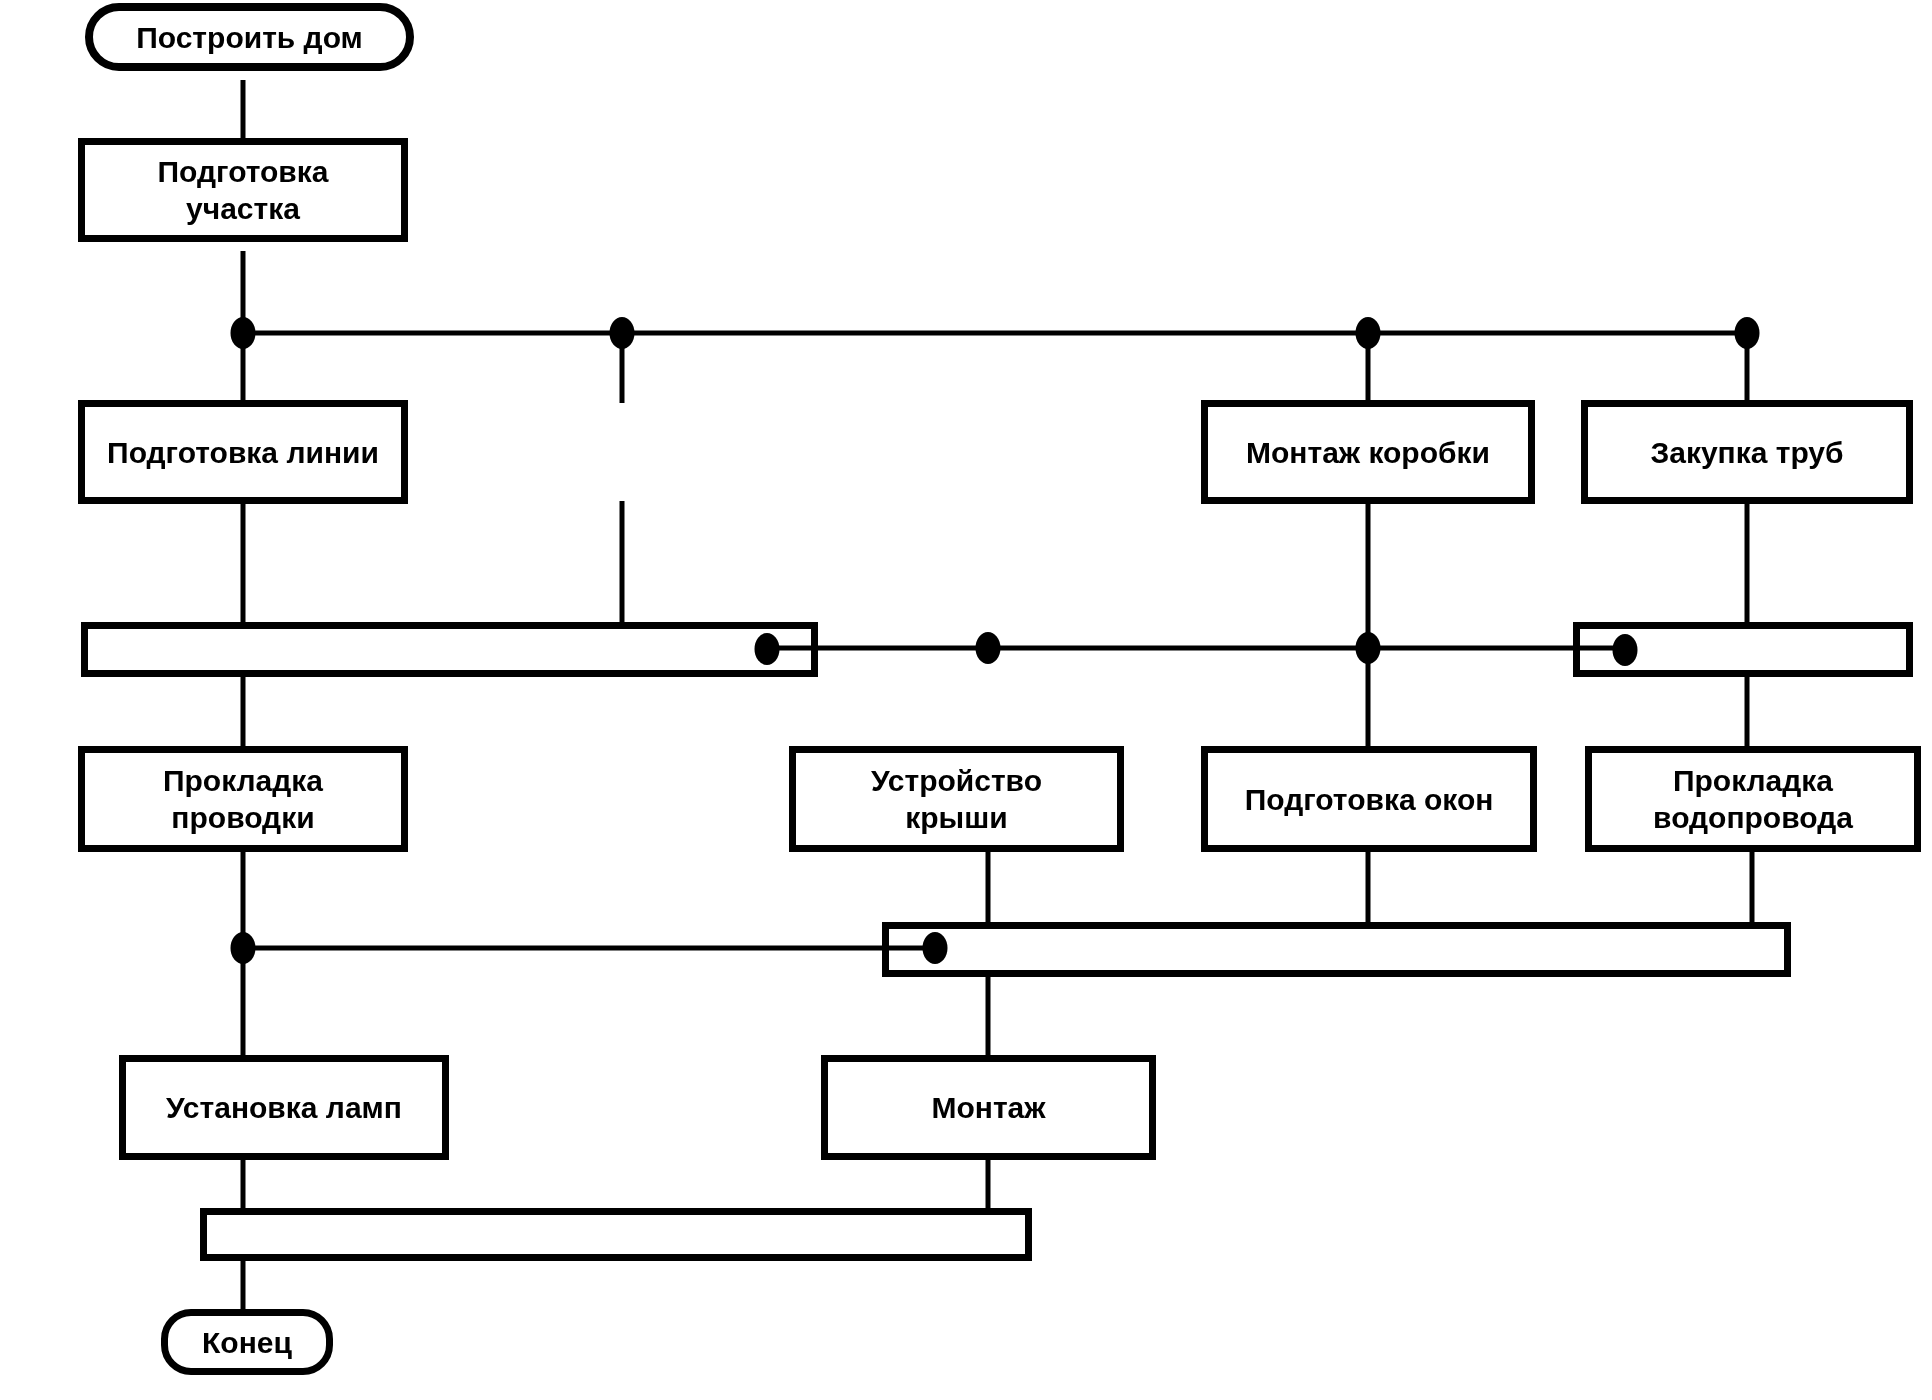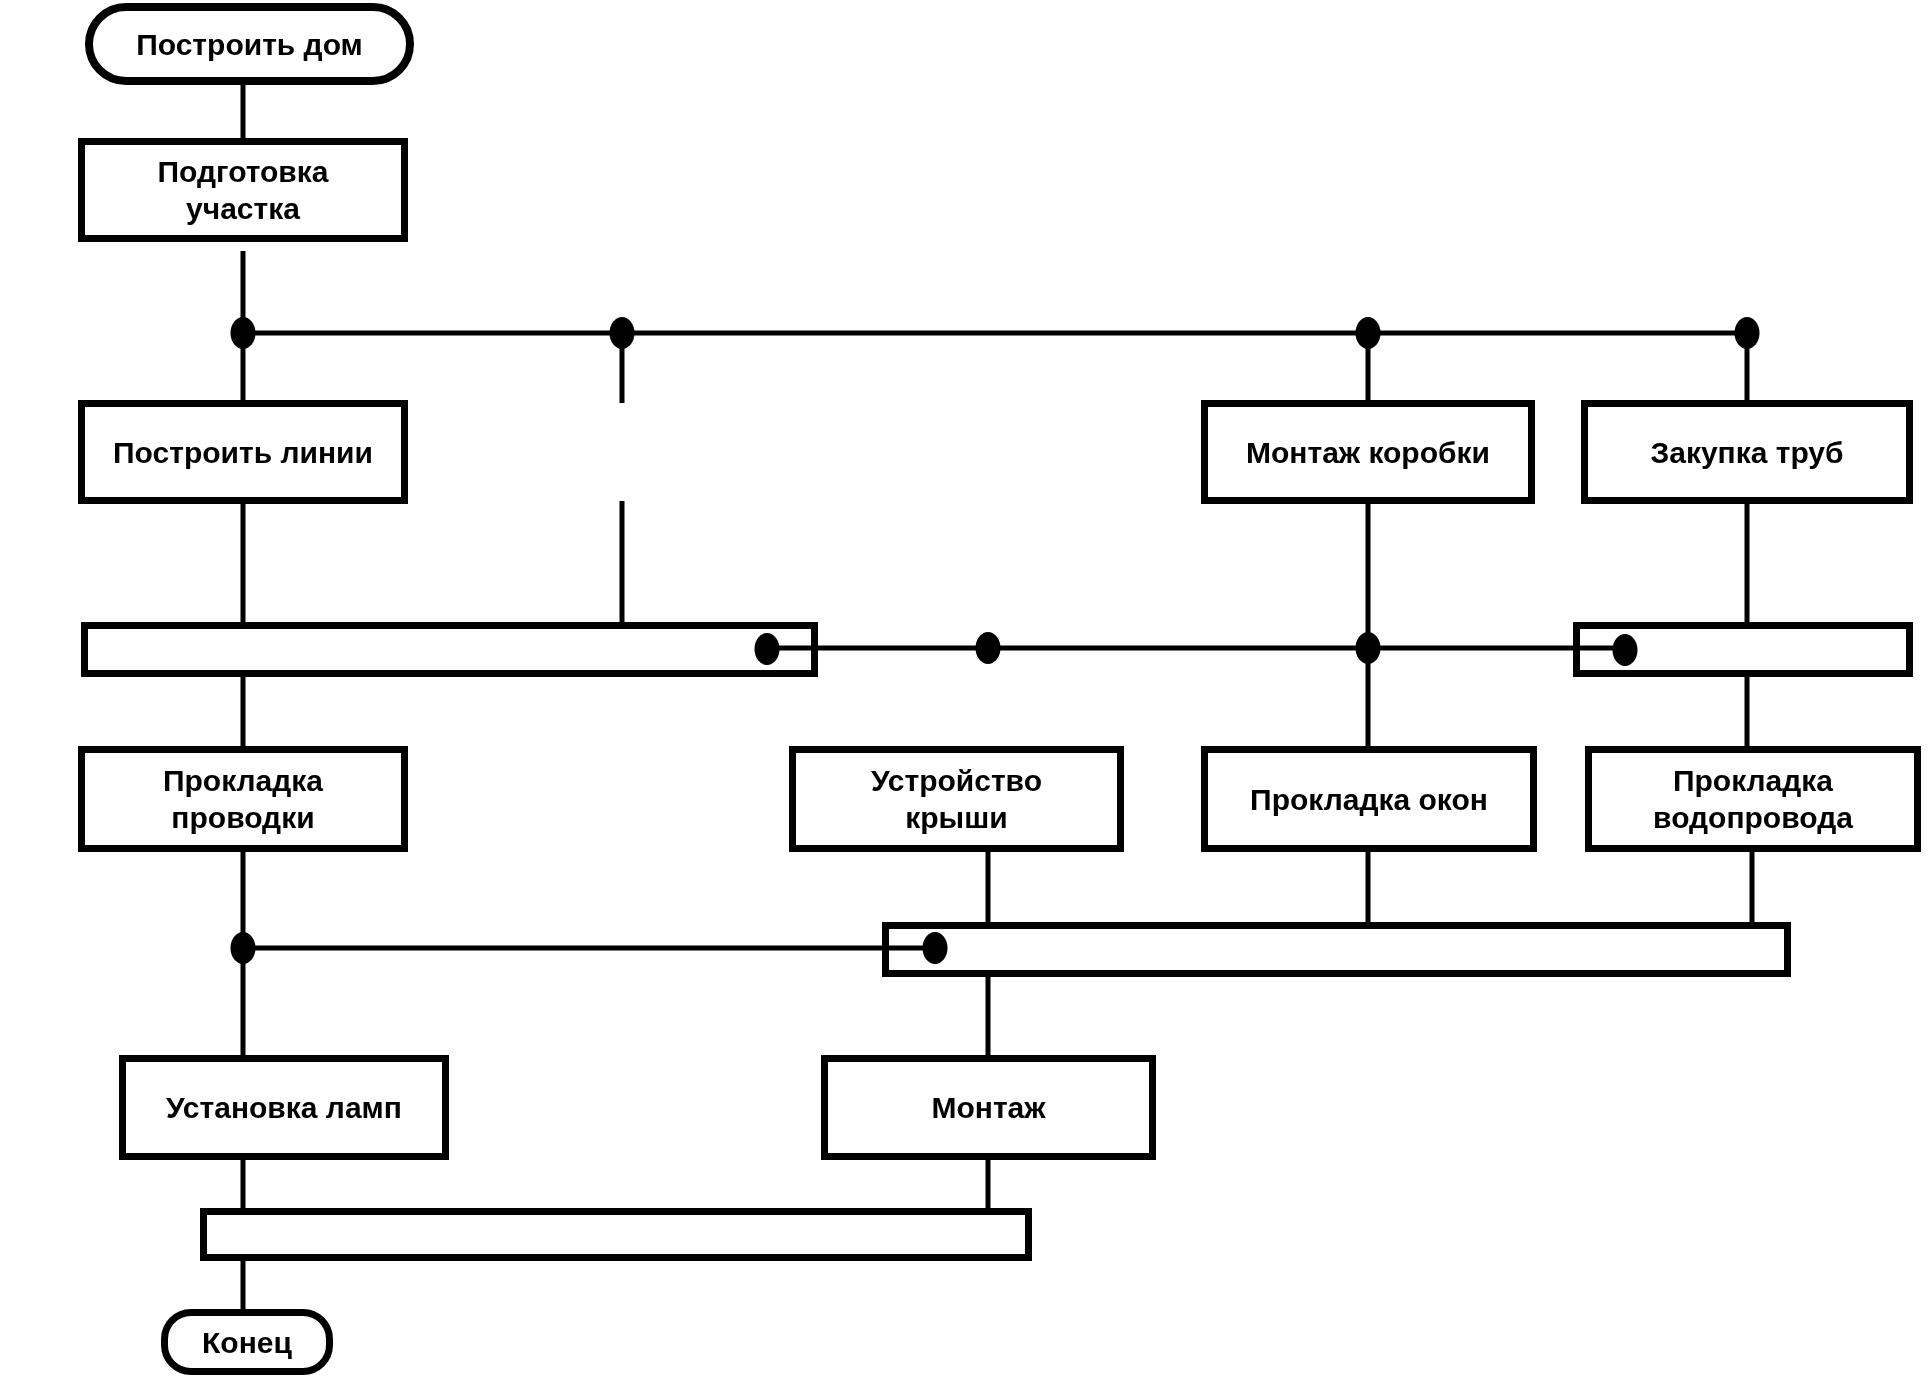--- a/index.html
+++ b/index.html
@@ -84,39 +84,39 @@
   <div class="sync-bar" style="left:882px; top:922px; width:909px; height:55px;"></div>
   <div class="sync-bar" style="left:200px; top:1208px;width:832px; height:53px;"></div>
 
   <svg class="edges" width="1932" height="1400">
     <g stroke="#000000" stroke-width="5">
       <line x1="767" y1="648" x2="1625" y2="648"></line>
       <line x1="243" y1="948" x2="935" y2="948"></line>
     </g>
   </svg>
 
-  <div class="node terminator" style="left:85px; top:3px; width:329px; height:82px;">Построить дом</div>
+  <div class="node terminator" style="left:85px; top:3px; width:329px; height:68px;">Построить дом</div>
 
   <div class="node" style="left:78px; top:138px; width:330px; height:104px;">Подготовка
 участка</div>
 
-  <div class="node" style="left:78px; top:400px; width:330px; height:104px;">Построить линии</div>
+  <div class="node" style="left:78px; top:400px; width:330px; height:104px;">Подготовка линии</div>
 
 
   <div class="node" style="left:1201px; top:400px; width:334px; height:104px;">Монтаж коробки</div>
 
   <div class="node" style="left:1581px; top:400px; width:332px; height:104px;">Закупка труб</div>
 
   <div class="node" style="left:78px; top:746px; width:330px; height:106px;">Прокладка
 проводки</div>
 
   <div class="node" style="left:789px; top:746px; width:335px; height:106px;">Устройство
 крыши</div>
 
-  <div class="node" style="left:1201px; top:746px; width:336px; height:106px;">Прокладка окон</div>
+  <div class="node" style="left:1201px; top:746px; width:336px; height:106px;">Подготовка окон</div>
 
   <div class="node" style="left:1585px; top:746px; width:336px; height:106px;">Прокладка
 водопровода</div>
 
   <div class="node" style="left:78px; top:1055px; width:330px; height:105px;margin-left:41px;">Установка ламп</div>
 
   <div class="node" style="left:821px; top:1055px; width:335px; height:105px;">Монтаж</div>
 
   <div class="node terminator small" style="left:161px; top:1309px; width:172px; height:66px;">Конец</div>
 

